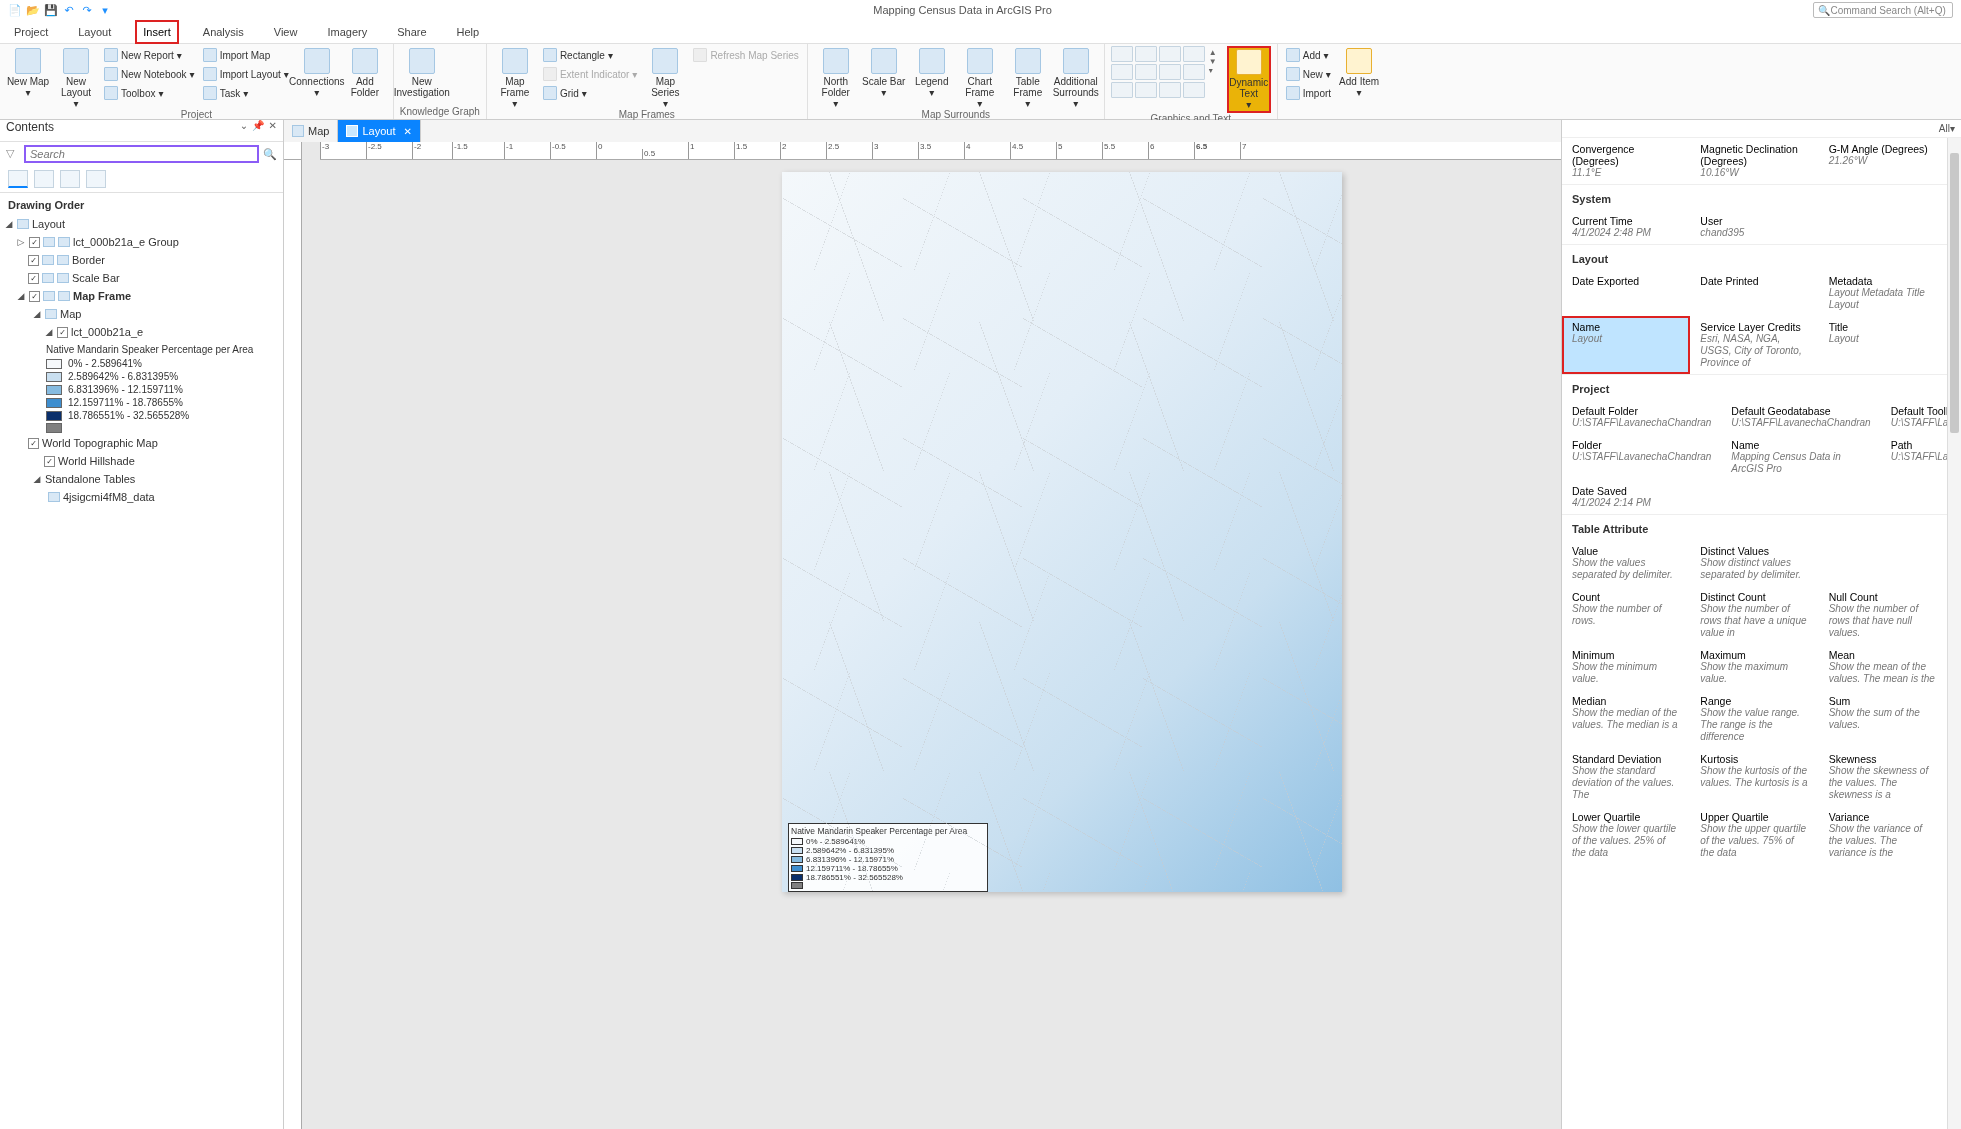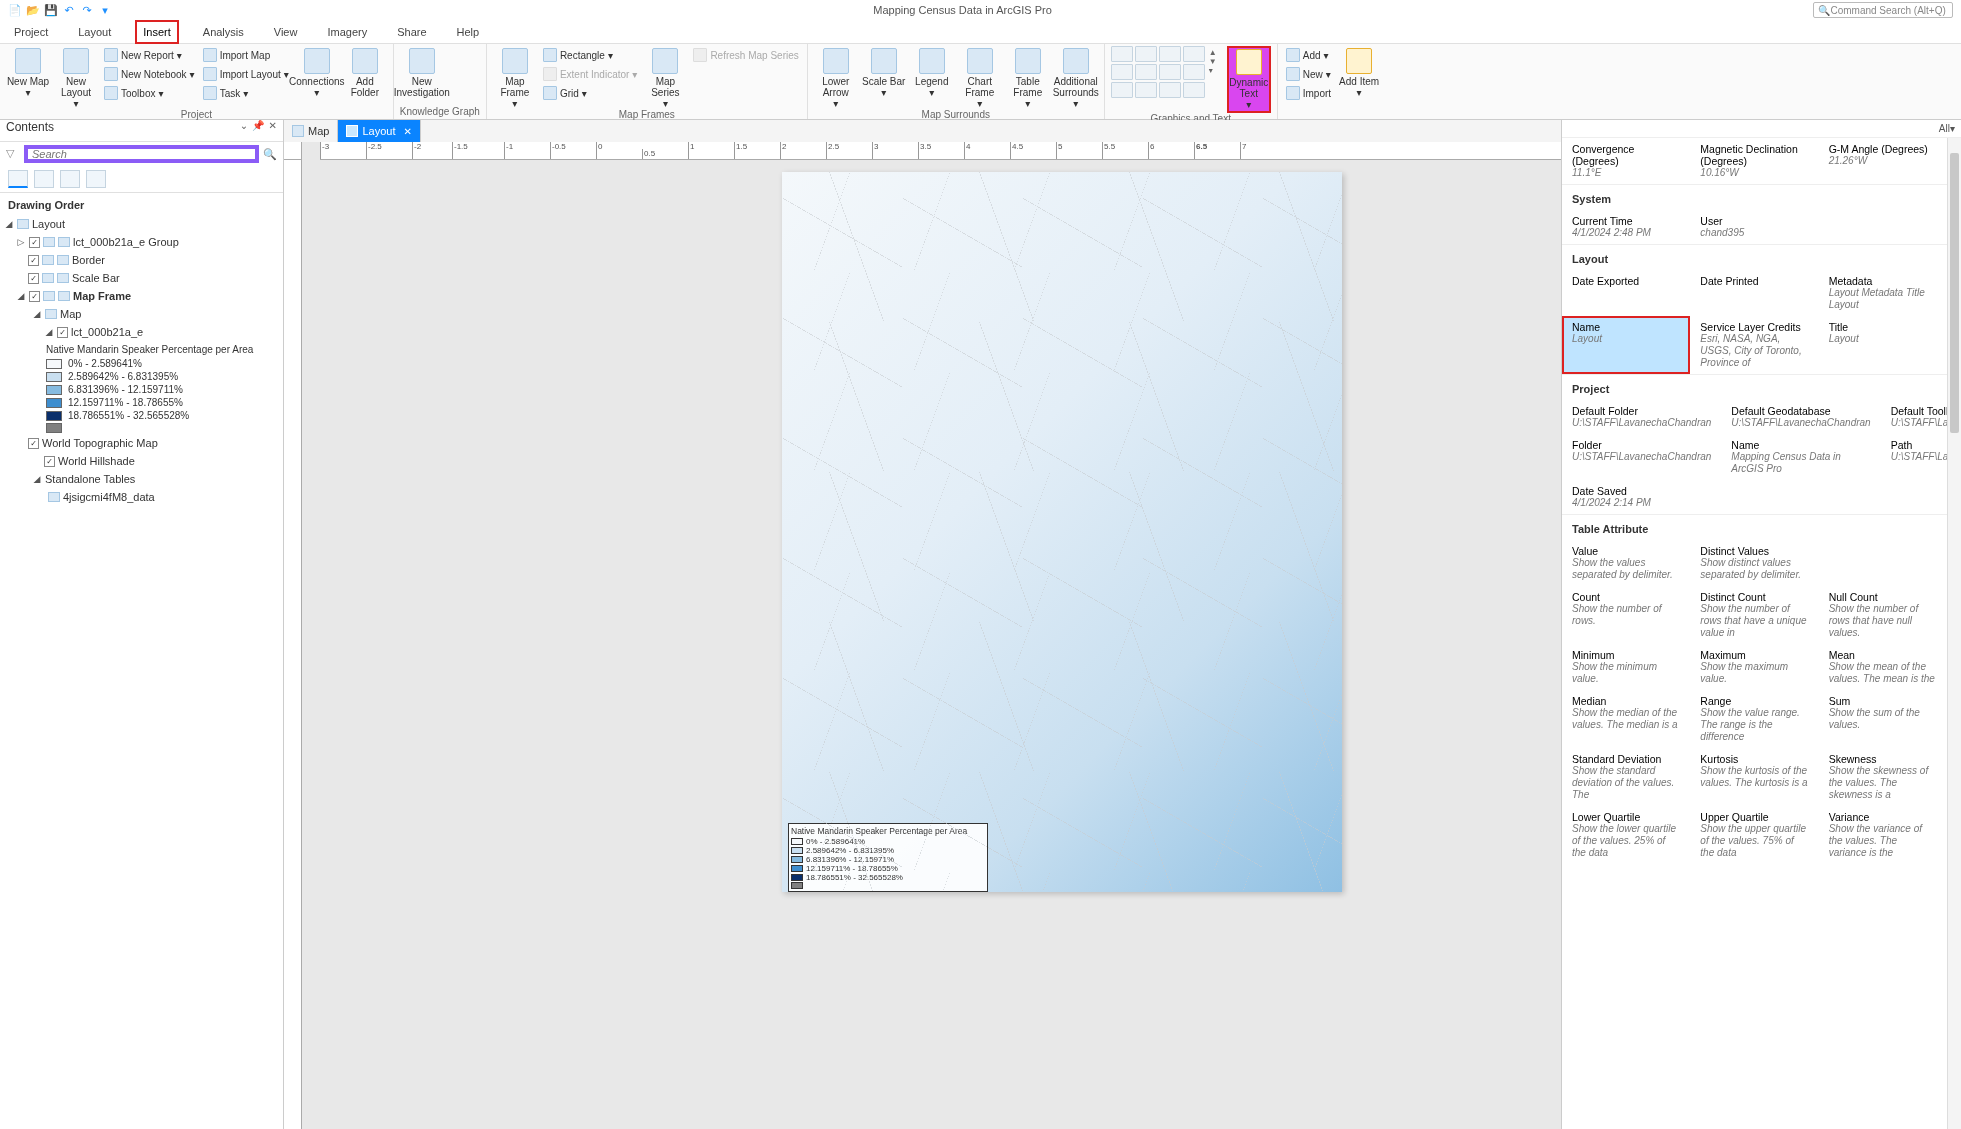--- a/index.html
+++ b/index.html
@@ -23,35 +23,35 @@
 .rgroup .row { display: flex; gap: 4px; align-items: flex-start; }
 .rgroup .label { font-size: 10px; color: #666; text-align: center; margin-top: auto; padding-bottom: 2px; }
 .rbtn-lg { width: 44px; display: flex; flex-direction: column; align-items: center; font-size: 10px; color: #333; padding-top: 2px; cursor: pointer; gap: 0; }
 .rbtn-lg .ico { width: 26px; height: 26px; background: #d9e8f5; border: 1px solid #a5c7e3; border-radius: 2px; }
 .rbtn-lg .txt { line-height: 11px; text-align: center; margin-top: 2px; }
 .rbtn-sm { font-size: 10px; color: #333; display: flex; align-items: center; gap: 3px; height: 18px; padding: 0 2px; cursor: pointer; white-space: nowrap; }
 .rbtn-sm .ico { width: 14px; height: 14px; background: #d9e8f5; border: 1px solid #a5c7e3; border-radius: 1px; }
 .rbtn-sm.disabled { color: #aaa; }
 .rbtn-sm.disabled .ico { background: #eee; border-color: #ddd; }
 .col { display: flex; flex-direction: column; gap: 1px; }
-.dynamic-text-btn { border: 2px solid #d22; background: #d946ef; padding: 1px; }
+.dynamic-text-btn { border: 2px solid #d22; background: #eab308; padding: 1px; }
 .grid-icons { display: grid; grid-template-columns: repeat(4, 22px); grid-template-rows: repeat(3, 16px); gap: 2px; }
 .grid-icons span { background: #eef3f7; border: 1px solid #c5d4e0; border-radius: 1px; }
 
 
 .main { display: flex; height: calc(100vh - 120px); }
 
 
 .contents { width: 284px; border-right: 1px solid #ccc; display: flex; flex-direction: column; background: #fff; }
 .contents-header { height: 22px; display: flex; align-items: flex-start; padding: 0 6px; font-size: 12px; color: #333; border-bottom: 1px solid #e0e0e0; }
 .contents-header .spacer { flex: 1; }
 .contents-header .icn { font-size: 10px; color: #666; margin-left: 4px; cursor: pointer; }
 .contents-search { display: flex; align-items: center; padding: 3px 6px; gap: 4px; }
 .contents-search .filter-ico { width: 14px; height: 14px; color: #888; font-size: 11px; }
-.contents-search input { flex: 1; height: 18px; border: 4px solid #8b5cf6; font-size: 11px; padding: 0 4px; font-style: italic; color: #888; }
+.contents-search input { flex: 1; height: 18px; border: 2px solid #8b5cf6; font-size: 11px; padding: 0 4px; font-style: italic; color: #888; }
 .contents-search .mag { width: 14px; color: #666; font-size: 11px; }
 .contents-toolbar { display: flex; gap: 6px; padding: 4px 8px; border-bottom: 1px solid #e0e0e0; }
 .contents-toolbar span { width: 20px; height: 18px; background: #f0f6fb; border: 1px solid #c5d4e0; cursor: pointer; }
 .contents-toolbar span.active { border-bottom: 2px solid #0a84ff; }
 .drawing-order { padding: 6px 8px 4px 8px; font-size: 11px; font-weight: 600; color: #333; }
 .tree { font-size: 11px; color: #333; overflow-y: auto; flex: 1; }
 .tree-node { display: flex; align-items: center; height: 18px; padding-left: 4px; gap: 3px; white-space: nowrap; }
 .tree-node .tw { width: 10px; font-size: 9px; color: #555; text-align: center; }
 .tree-node .cb { width: 11px; height: 11px; border: 1px solid #888; display: inline-flex; align-items: center; justify-content: center; font-size: 8px; }
 .tree-node .cb.checked::after { content: "✓"; color: #333; }
@@ -203,21 +203,21 @@
           </div>
         </div>
     </div>
     <div class="label">Map Frames</div>
   </div>
 
   <div class="rgroup">
     <div class="row">
       <div class="rbtn-lg">
           <span class="ico"></span>
-          <span class="txt">Lower Arrow</span>
+          <span class="txt">North Folder</span>
           <span>▾</span>
         </div>
       <div class="rbtn-lg">
           <span class="ico"></span>
           <span class="txt">Scale Bar</span>
           <span>▾</span>
         </div>
       <div class="rbtn-lg">
           <span class="ico"></span>
           <span class="txt">Legend</span>

